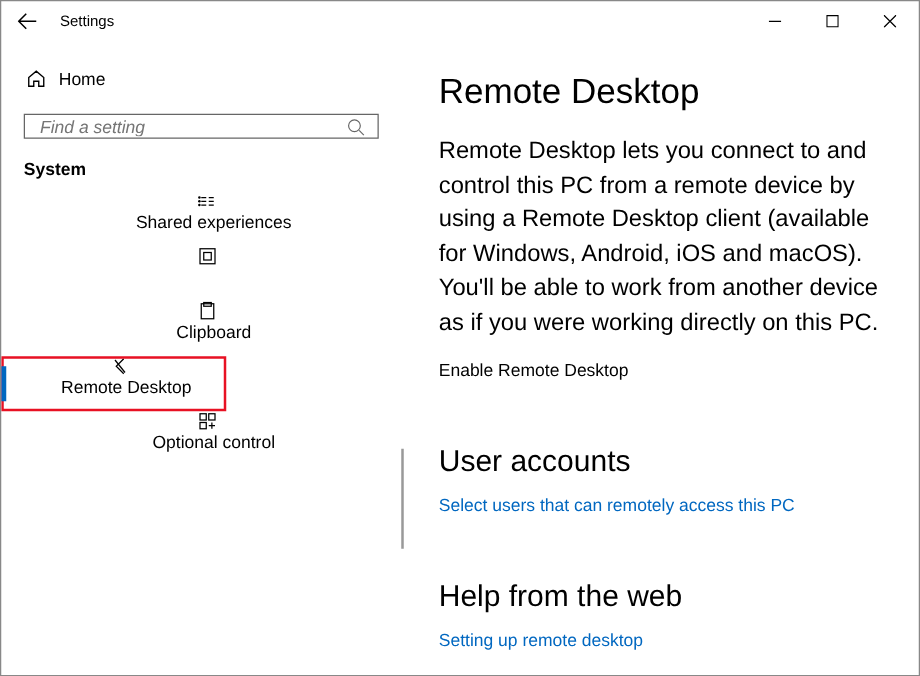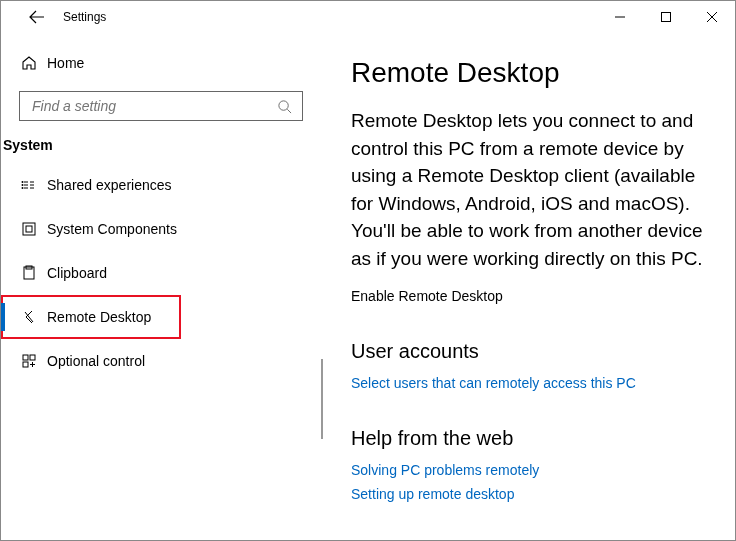--- a/index.html
+++ b/index.html
@@ -11,21 +11,21 @@
     width: 736px;
     height: 541px;
     overflow: hidden;
     border: 1px solid #888;
     position: relative;
   }
   .titlebar {
     height: 32px;
     display: flex;
     align-items: center;
-    padding-left: 16px;
+    padding-left: 1px;
     font-size: 12px;
   }
   .titlebar .back {
     width: 40px;
     display: flex;
     justify-content: center;
     align-items: center;
     height: 100%;
   }
   .titlebar .title { margin-left: 6px; }
@@ -52,49 +52,50 @@
   .home-row {
     display: flex;
     align-items: center;
     height: 44px;
     padding-left: 20px;
     font-size: 14px;
   }
   .home-row .icon { width: 26px; display:flex; }
   .searchbox {
     margin: 6px 18px 12px 18px;
-    height: 30px;
+    height: 20px;
     border: 1px solid #666;
     background: #fff;
     display: flex;
     align-items: center;
     padding: 0 10px;
   }
   .searchbox input {
     border: none;
     outline: none;
     flex: 1;
     font-size: 14px;
     font-style: italic;
     color: #666;
     background: transparent;
   }
   .section-label {
-    padding: 4px 18px 10px 2px;
+    padding: 4px 18px 10px 18px;
     font-weight: 600;
     font-size: 14px;
   }
   .navlist { }
   .navitem {
     display: flex;
     align-items: center;
     height: 44px;
     padding-left: 20px;
     font-size: 14px;
     position: relative;
+    flex-direction: column;
   }
   .navitem .icon { width: 26px; display:flex; }
   .navitem.selected::before {
     content: "";
     position: absolute;
     left: 0;
     top: 8px;
     bottom: 8px;
     width: 4px;
     background: #0067c0;
@@ -156,22 +157,22 @@
   }
   .toggle .knob {
     width: 10px;
     height: 10px;
     background: #000;
     border-radius: 50%;
   }
   .toggle-state { font-size: 14px; }
   h2 {
     font-weight: 400;
-    font-size: 20px;
-    margin: 36px 0 12px 0;
+    font-size: 24px;
+    margin: 52px 0 12px 0;
   }
   .link {
     color: #0067c0;
     font-size: 14px;
     margin-bottom: 8px;
     display: block;
   }
   svg { display: block; }
 </style>
 </head>
@@ -239,21 +240,20 @@
         <span>Shared experiences</span>
       </div>
 
       <div class="navitem">
         <span class="icon">
           <svg width="16" height="16" viewBox="0 0 16 16">
               <rect x="2" y="2" width="12" height="12" stroke="#000" fill="none"></rect>
               <rect x="5" y="5" width="6" height="6" stroke="#000" fill="none"></rect>
             </svg>
         </span>
-        <span>System Components</span>
       </div>
 
       <div class="navitem">
         <span class="icon">
           <svg width="16" height="16" viewBox="0 0 16 16">
               <rect x="3" y="2" width="10" height="12" stroke="#000" fill="none"></rect>
               <rect x="5" y="1" width="6" height="3" stroke="#000" fill="none"></rect>
             </svg>
         </span>
         <span>Clipboard</span>
@@ -293,16 +293,15 @@
   <div class="content">
     <h1>Remote Desktop</h1>
     <p>Remote Desktop lets you connect to and control this PC from a remote device by using a Remote Desktop client (available for Windows, Android, iOS and macOS). You'll be able to work from another device as if you were working directly on this PC.</p>
 
     <div class="toggle-label">Enable Remote Desktop</div>
 
     <h2>User accounts</h2>
     <a class="link">Select users that can remotely access this PC</a>
 
     <h2>Help from the web</h2>
-    <a class="link">Solving PC problems remotely</a>
     <a class="link">Setting up remote desktop</a>
   </div>
 </div>
 
 </body></html>

